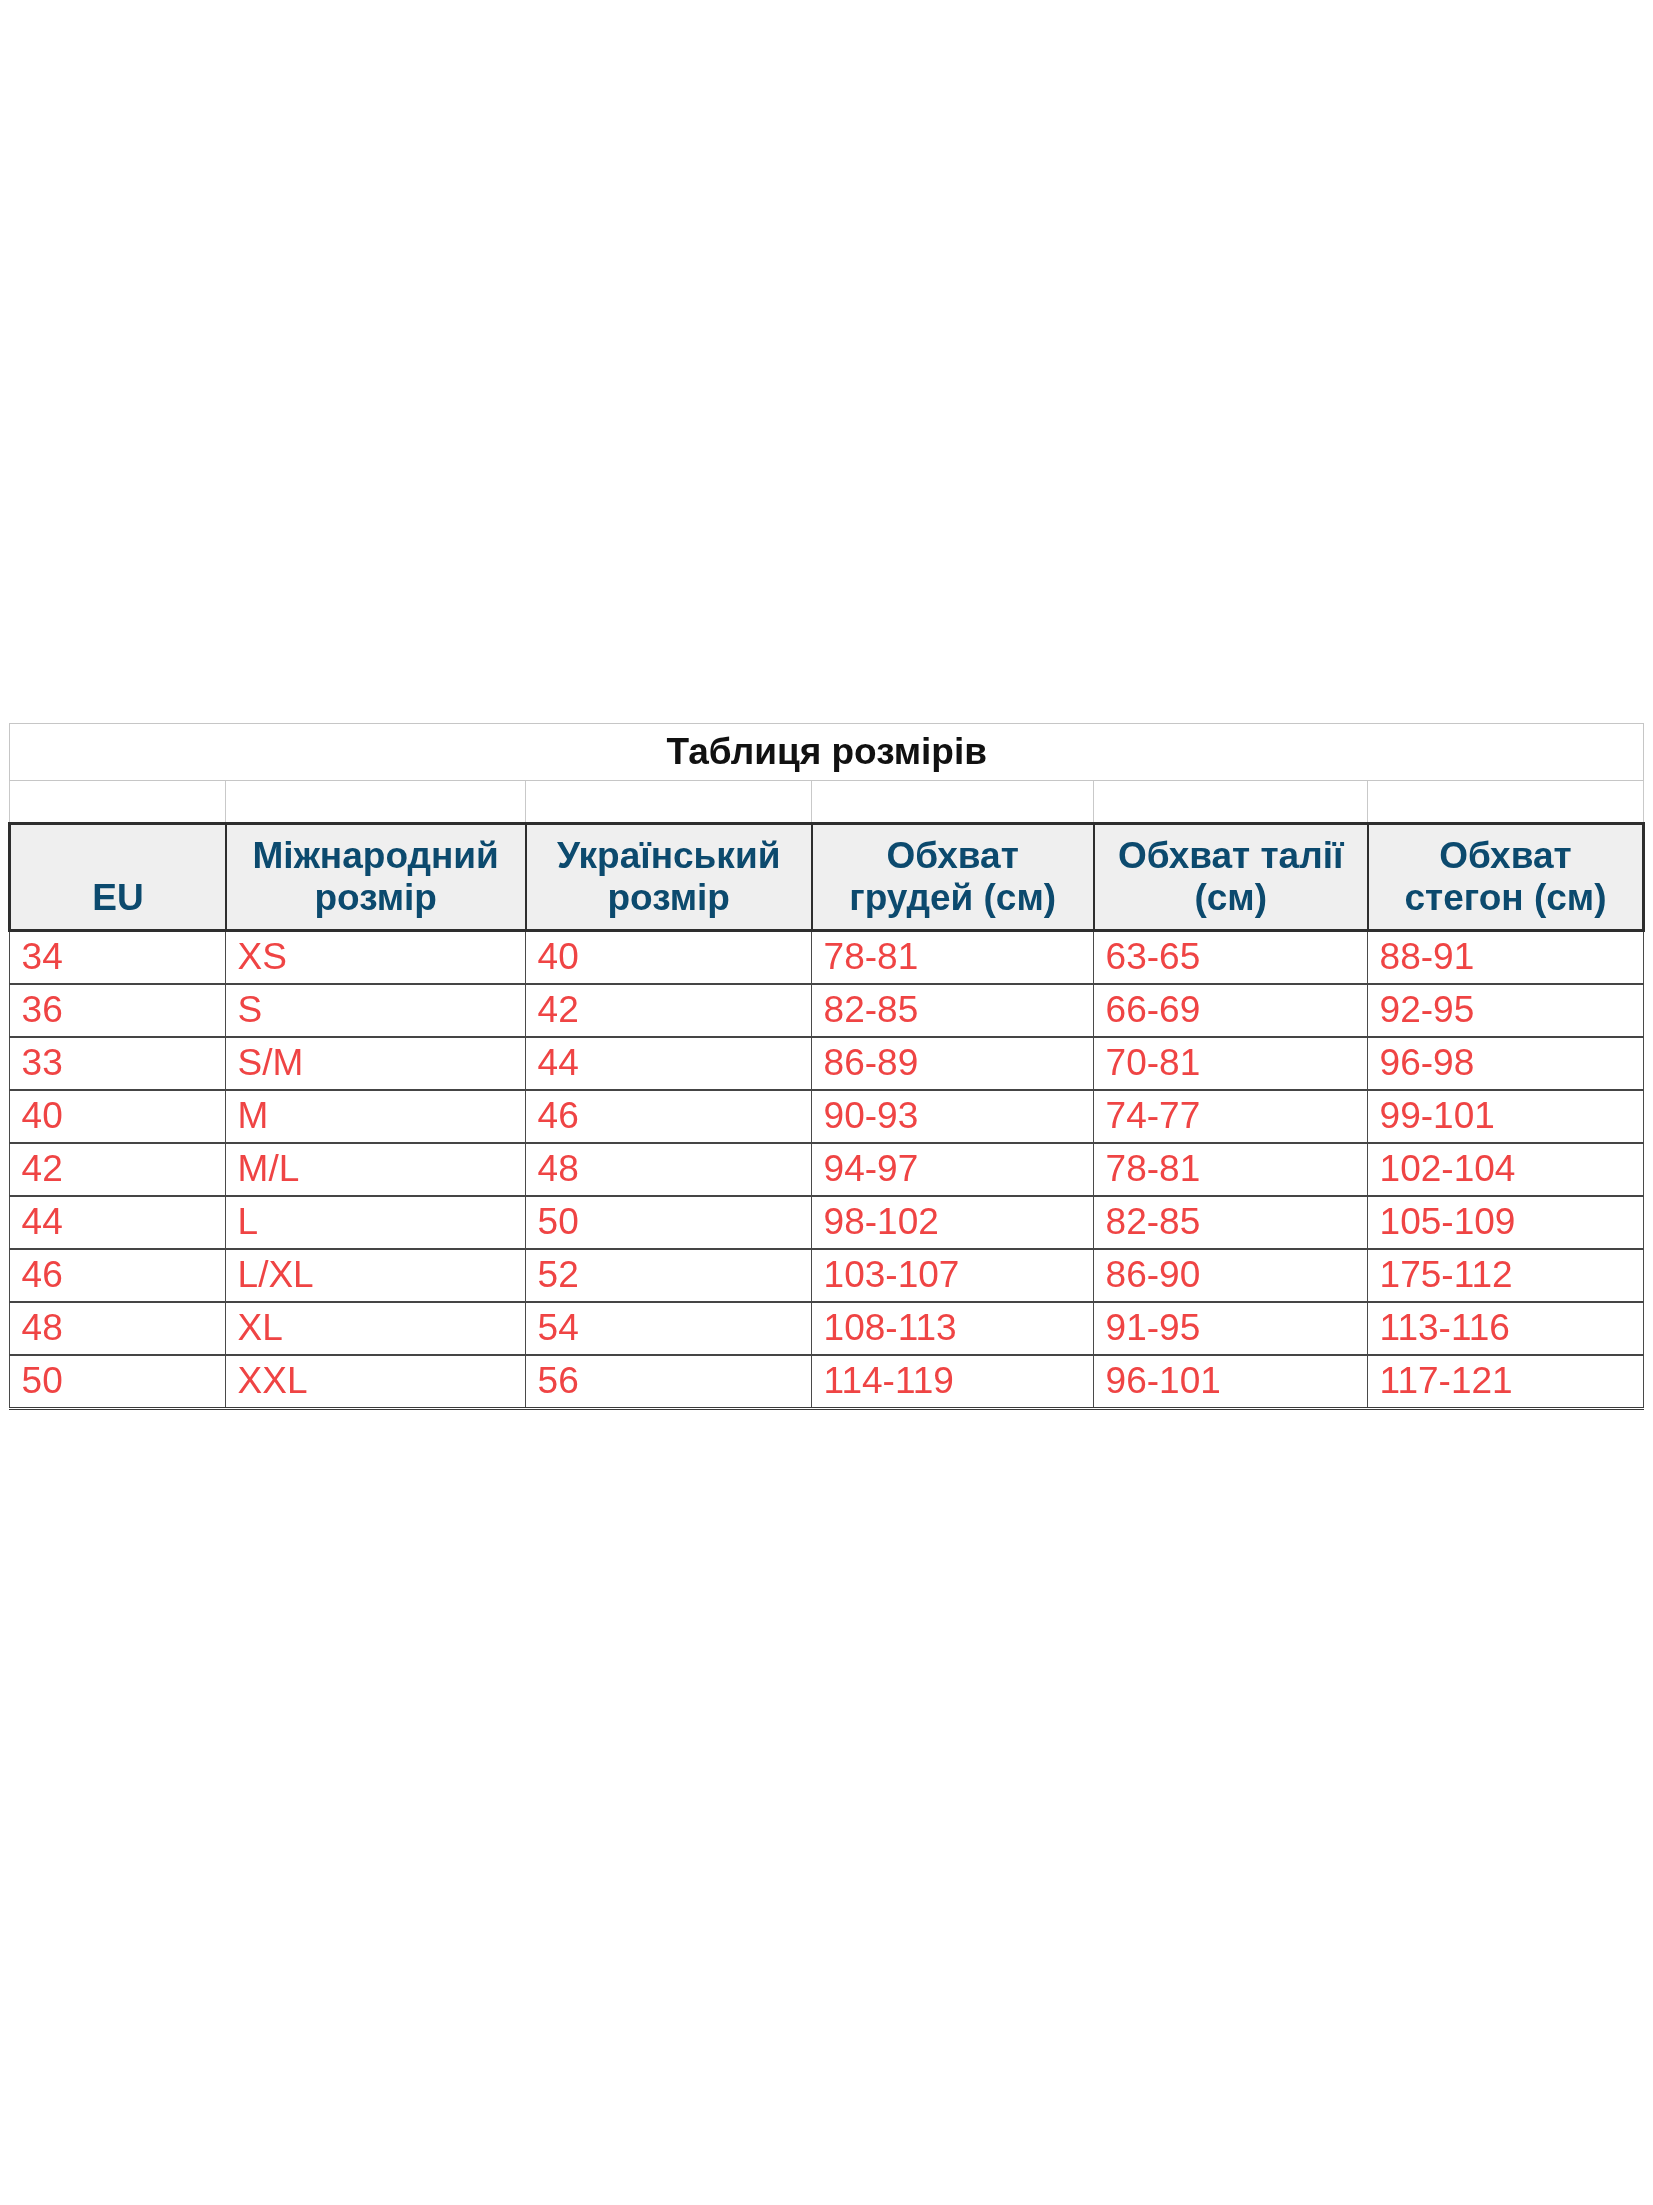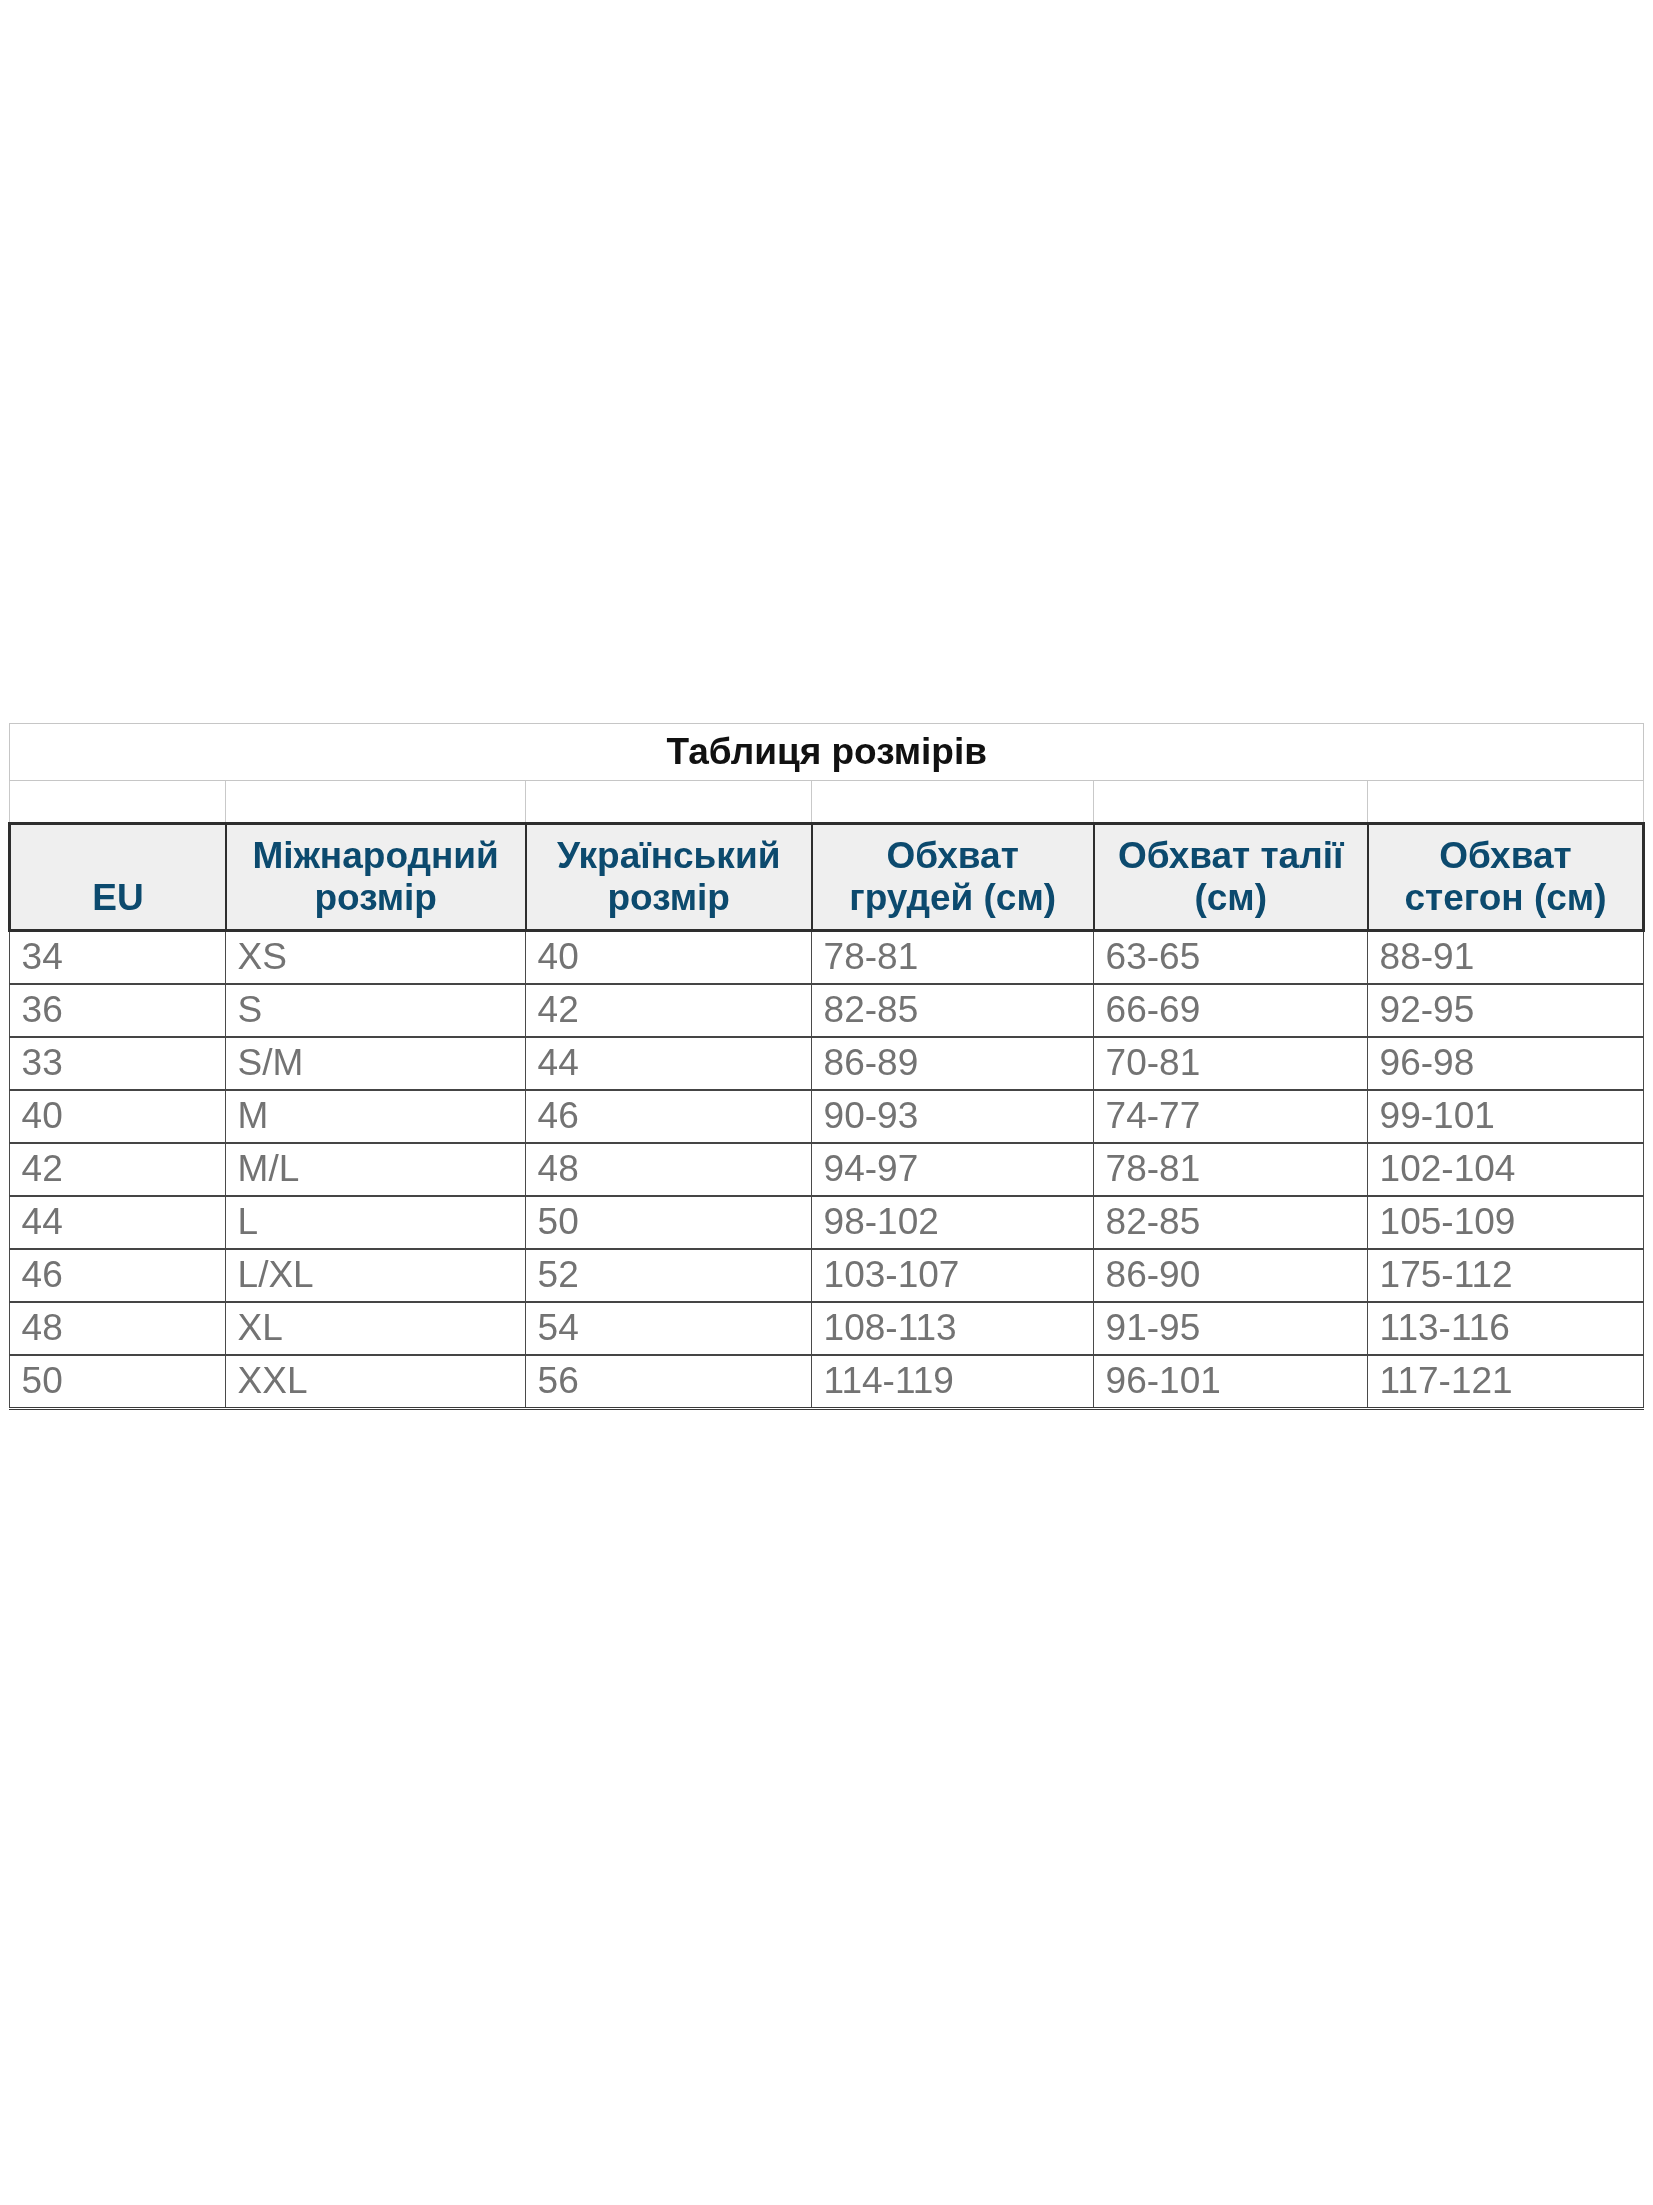--- a/index.html
+++ b/index.html
@@ -84,21 +84,21 @@
   
   tr.data-row td {
     height: 51px;
     border-left: 1.6px solid #4a4a4a;
     border-right: 1.6px solid #4a4a4a;
     border-bottom: 2.5px double #454545;
     text-align: left;
     vertical-align: middle;
     font-size: 37px;
     font-weight: normal;
-    color: #737373;
+    color: #ef4444;
     background: #ffffff;
     padding: 0 0 0 11.4px;
     white-space: nowrap;
     overflow: hidden;
   }
   tr.data-row:last-child td {
     border-bottom: 3.3px double #3a3a3a;
   }
 </style>
 </head>

